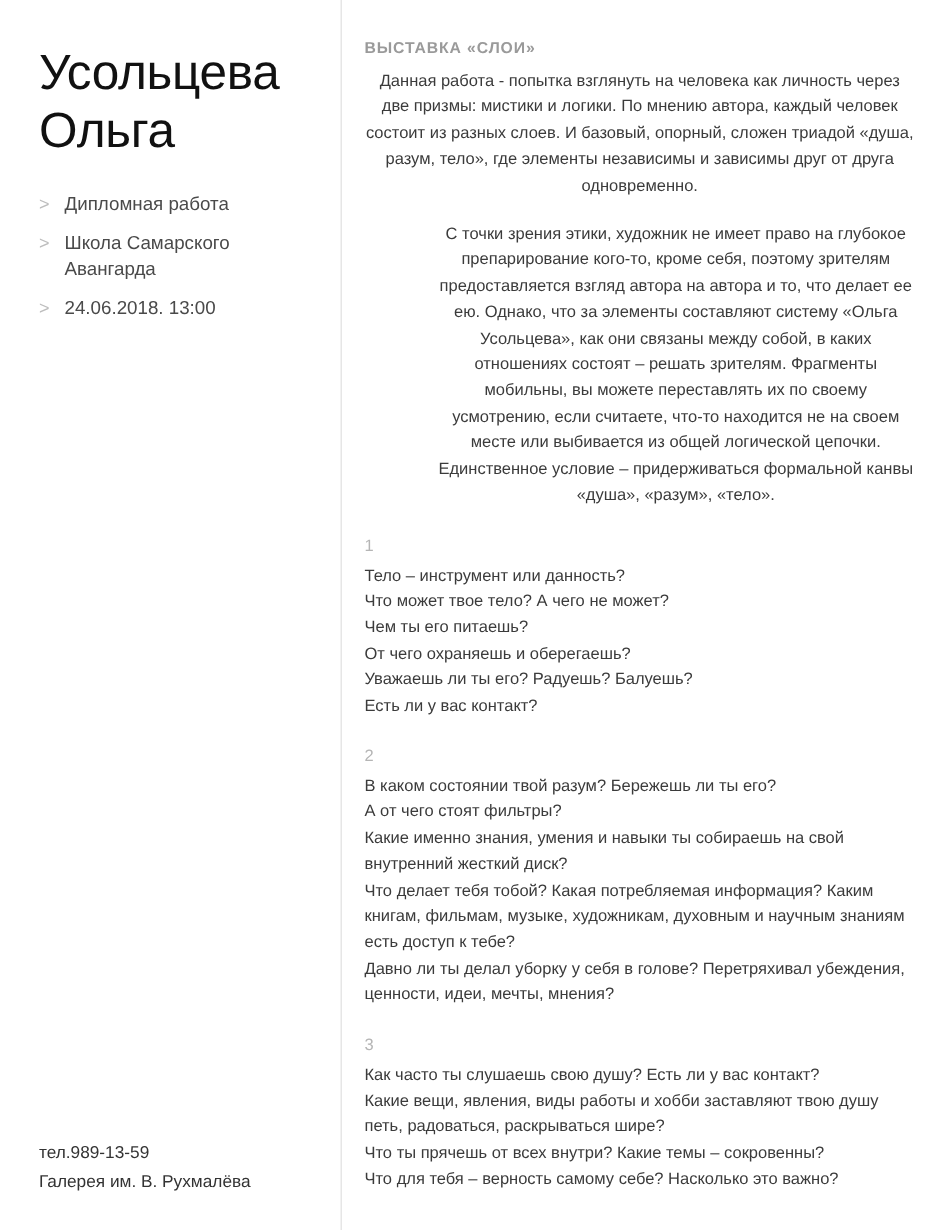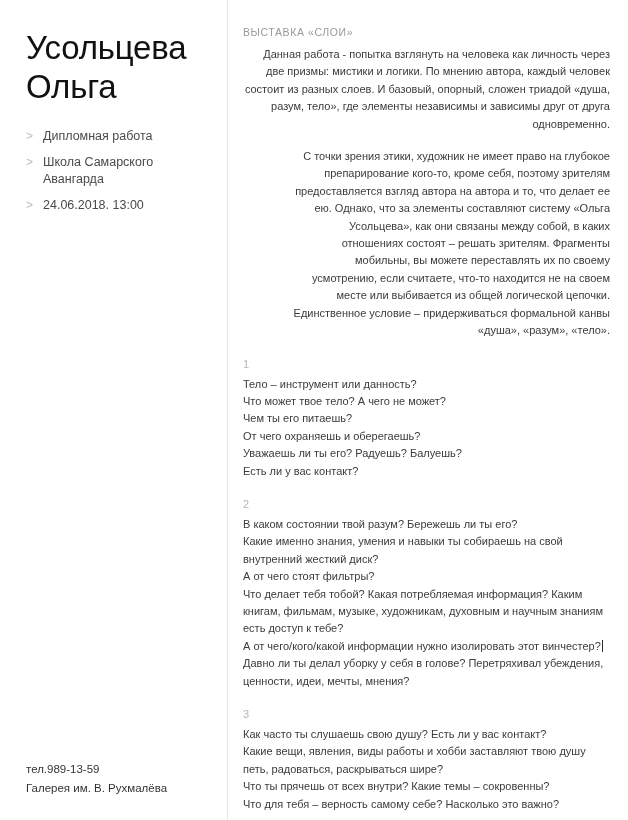--- a/index.html
+++ b/index.html
@@ -104,28 +104,29 @@
     padding: 25px 18px 0 15px;
   }
 
   .section-kicker {
     font-size: 10.5px;
     line-height: 14px;
     letter-spacing: 0.6px;
     color: #9a9a9a;
     margin: 0 0 7px 0;
     text-transform: uppercase;
+    font-weight: bold;
   }
 
   .body-para {
     font-size: 11px;
     line-height: 17.4px;
     color: #3b3b3b;
     margin: 0 0 15px 0;
-    text-align: right;
+    text-align: center;
   }
   .body-para:last-child { margin-bottom: 0; margin-left: 48px; }
 
   .qgroup { margin-top: 16px; }
   .qgroup-number {
     font-size: 11px;
     line-height: 17px;
     color: #b5b5b5;
     margin: 0 0 3px 0;
   }
@@ -194,24 +195,23 @@
           <p class="qline"><span>Тело – инструмент или данность?</span></p>
           <p class="qline"><span>Что  может твое тело? А чего не может?</span></p>
           <p class="qline"><span>Чем ты его питаешь?</span></p>
           <p class="qline"><span>От чего охраняешь и оберегаешь?</span></p>
           <p class="qline"><span>Уважаешь ли ты его? Радуешь? Балуешь?</span></p>
           <p class="qline"><span>Есть ли у вас контакт?</span></p>
         </div>
         <div class="qgroup">
           <div class="qgroup-number">2</div>
           <p class="qline"><span>В каком состоянии твой разум? Бережешь ли ты его?</span></p>
+          <p class="qline"><span>А от чего стоят фильтры?</span></p>
           <p class="qline"><span>Какие именно знания, умения и навыки ты собираешь на свой внутренний жесткий диск?</span></p>
-          <p class="qline"><span>А от чего стоят фильтры?</span></p>
           <p class="qline"><span>Что делает тебя тобой? Какая потребляемая информация? Каким книгам, фильмам, музыке, художникам, духовным и научным знаниям есть доступ к тебе?</span></p>
-          <p class="qline"><span>А от чего/кого/какой информации нужно изолировать этот винчестер?</span><span class="caret"></span></p>
           <p class="qline"><span>Давно ли ты делал уборку у себя в голове? Перетряхивал убеждения, ценности, идеи, мечты, мнения?</span></p>
         </div>
         <div class="qgroup">
           <div class="qgroup-number">3</div>
           <p class="qline"><span>Как часто ты слушаешь свою душу? Есть ли у вас контакт?</span></p>
           <p class="qline"><span>Какие вещи, явления, виды работы и хобби заставляют твою душу петь, радоваться, раскрываться шире?</span></p>
           <p class="qline"><span>Что ты прячешь от всех внутри? Какие темы – сокровенны?</span></p>
           <p class="qline"><span>Что для тебя – верность самому себе? Насколько это важно?</span></p>
         </div>
       </div>

